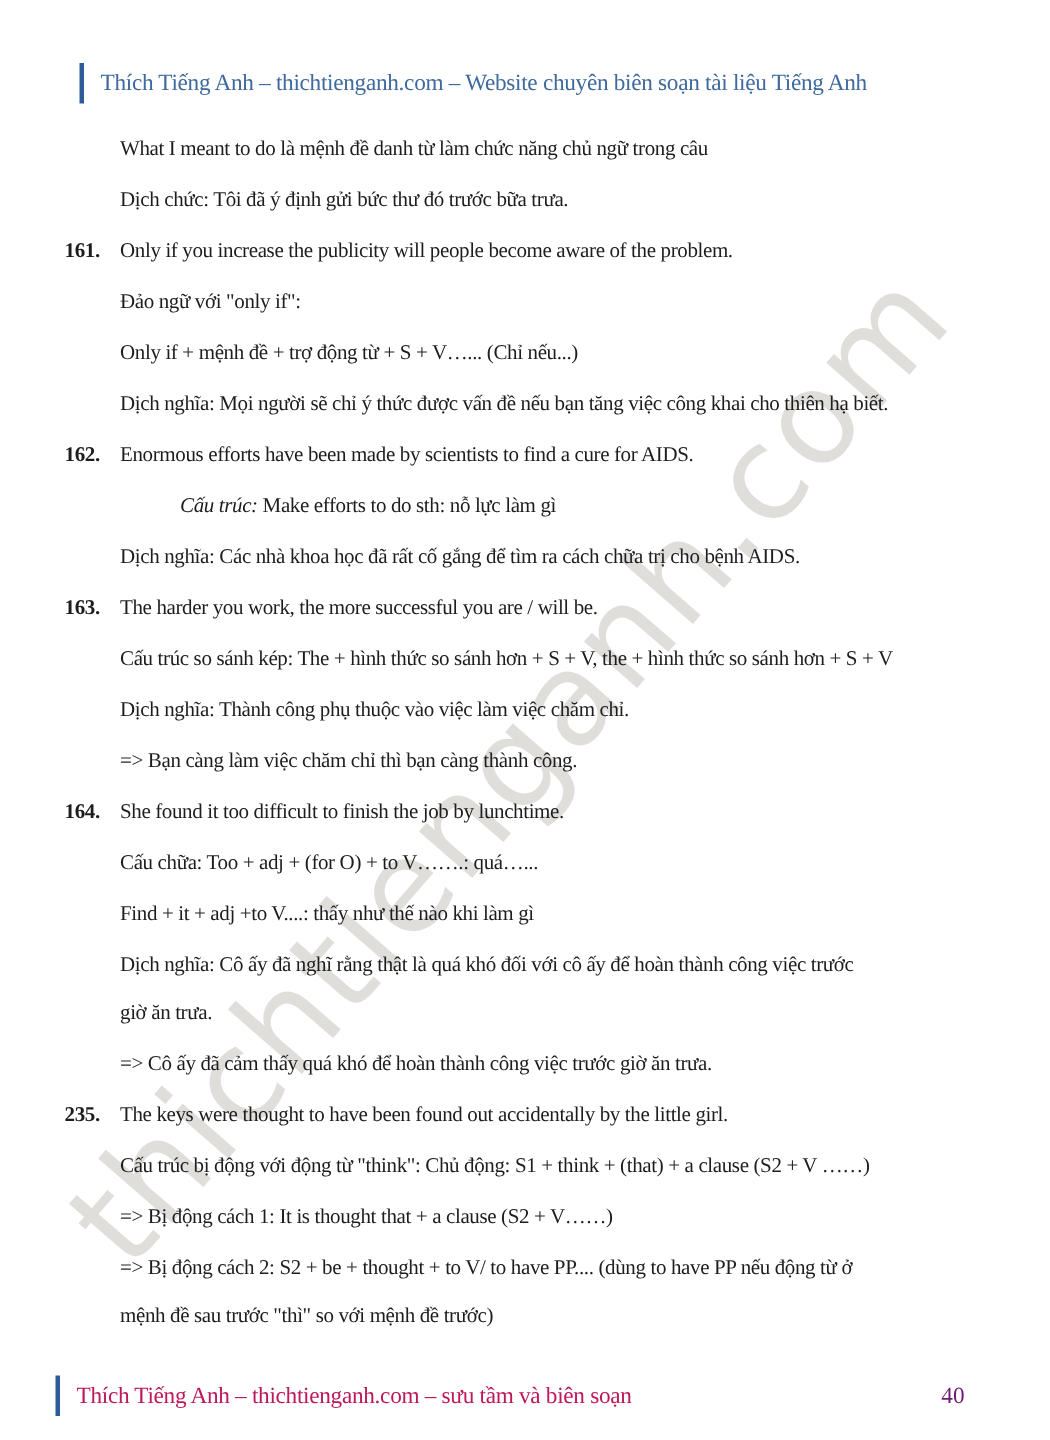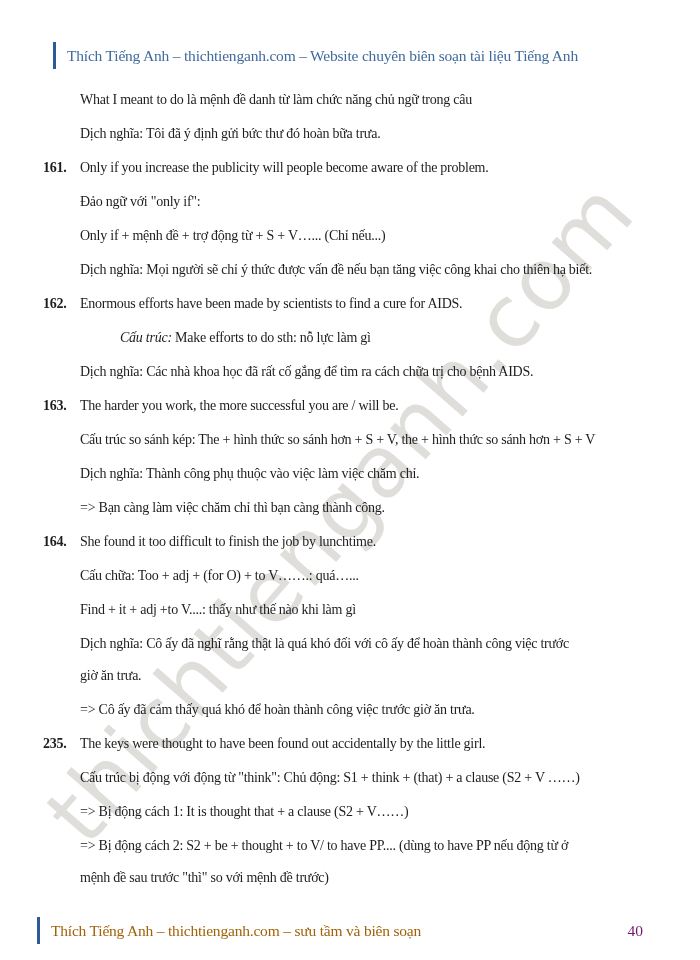--- a/index.html
+++ b/index.html
@@ -43,21 +43,21 @@
     background: #2d5b97;
     flex: none;
   }
   .hdr-text {
     color: #3f6a9d;
     font-size: 15.5px;
     letter-spacing: -0.2px;
     white-space: nowrap;
   }
   .ftr-text {
-    color: #a16207;
+    color: #be185d;
     font-size: 15.5px;
     letter-spacing: -0.2px;
     white-space: nowrap;
     flex: 1;
   }
   .page-num {
     color: #701a75;
     font-size: 15.5px;
     flex: none;
   }
@@ -94,21 +94,21 @@
 
   <div class="watermark">thichtienganh.com</div>
 
   <header class="hdr">
     <span class="accent-bar"></span>
     <span class="hdr-text">Thích Tiếng Anh – thichtienganh.com – Website chuyên biên soạn tài liệu Tiếng Anh</span>
   </header>
 
   <main class="doc-body" id="doc-body">
       <div class="para"><span>What I meant to do là mệnh đề danh từ làm chức năng chủ ngữ trong câu</span></div>
-      <div class="para"><span>Dịch nghĩa: Tôi đã ý định gửi bức thư đó hoàn bữa trưa.</span></div>
+      <div class="para"><span>Dịch chức: Tôi đã ý định gửi bức thư đó trước bữa trưa.</span></div>
       <div class="para"><span class="num">161.</span><span>Only if you increase the publicity will people become aware of the problem.</span></div>
       <div class="para"><span>Đảo ngữ với "only if":</span></div>
       <div class="para"><span>Only if + mệnh đề + trợ động từ + S + V…... (Chỉ nếu...)</span></div>
       <div class="para"><span>Dịch nghĩa: Mọi người sẽ chỉ ý thức được vấn đề nếu bạn tăng việc công khai cho thiên hạ biết.</span></div>
       <div class="para"><span class="num">162.</span><span>Enormous efforts have been made by scientists to find a cure for AIDS.</span></div>
       <div class="para"><span class="lead-italic">Cấu trúc:</span><span> Make efforts to do sth: nỗ lực làm gì</span></div>
       <div class="para"><span>Dịch nghĩa: Các nhà khoa học đã rất cố gắng để tìm ra cách chữa trị cho bệnh AIDS.</span></div>
       <div class="para"><span class="num">163.</span><span>The harder you work, the more successful you are / will be.</span></div>
       <div class="para"><span>Cấu trúc so sánh kép: The + hình thức so sánh hơn + S + V, the + hình thức so sánh hơn + S + V</span></div>
       <div class="para"><span>Dịch nghĩa: Thành công phụ thuộc vào việc làm việc chăm chỉ.</span></div>

